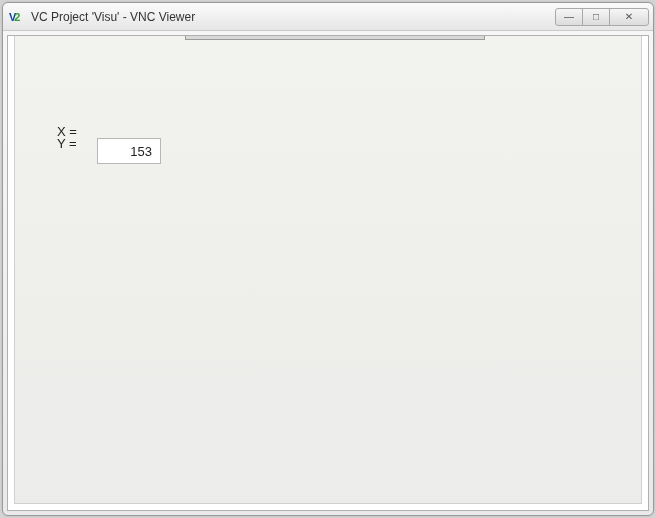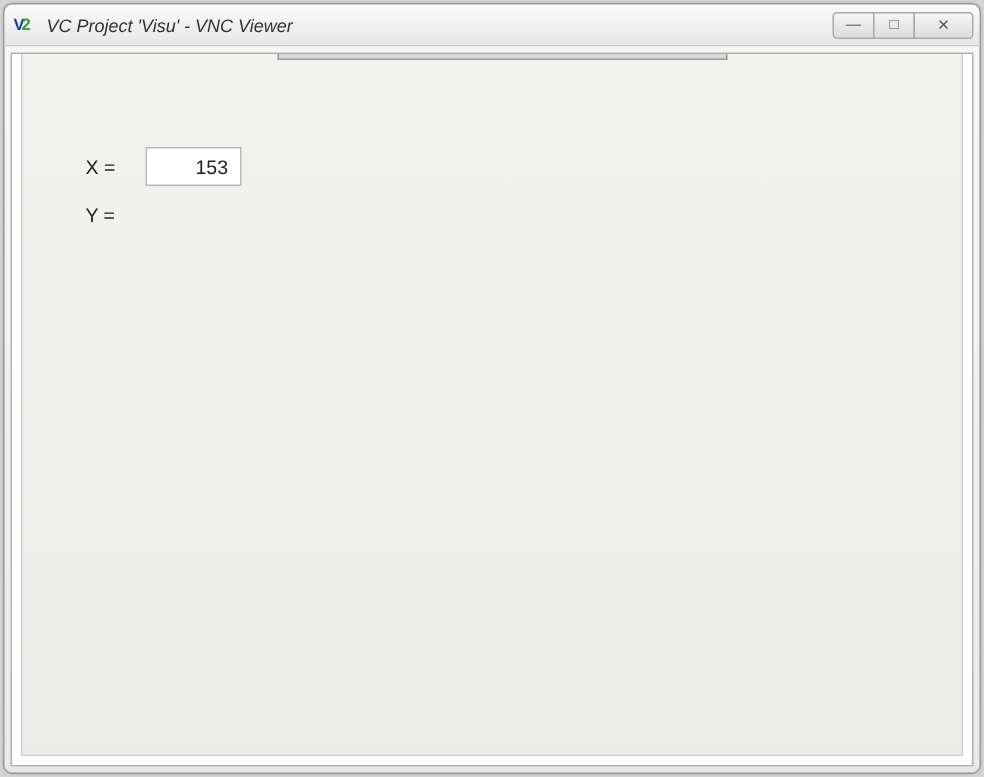--- a/index.html
+++ b/index.html
@@ -45,21 +45,20 @@
     letter-spacing: -1px;
   }
   .app-icon .v1 { color: #1040a0; }
   .app-icon .v2 { color: #30a030; position: relative; left: -1px; }
   .title-text {
     flex: 1;
     color: #333;
     font-size: 12px;
     white-space: nowrap;
     overflow: hidden;
-    font-style: italic;
   }
   .win-controls {
     display: flex;
     gap: 0;
   }
   .win-btn {
     width: 28px;
     height: 18px;
     border: 1px solid #a9a9a9;
     background: linear-gradient(to bottom, #f6f6f6, #dcdcdc);
@@ -117,20 +116,21 @@
   .field-input {
     width: 64px;
     height: 26px;
     border: 1px solid #b8b8b8;
     background: #fff;
     text-align: right;
     padding: 0 8px;
     font-size: 13px;
     color: #222;
     font-family: inherit;
+    margin-top: 40px;
   }
 </style>
 </head>
 <body>
 
 <div class="window">
   <div class="titlebar">
     <div class="app-icon">
       <span class="v1">V</span>
         <span class="v2">2</span>

